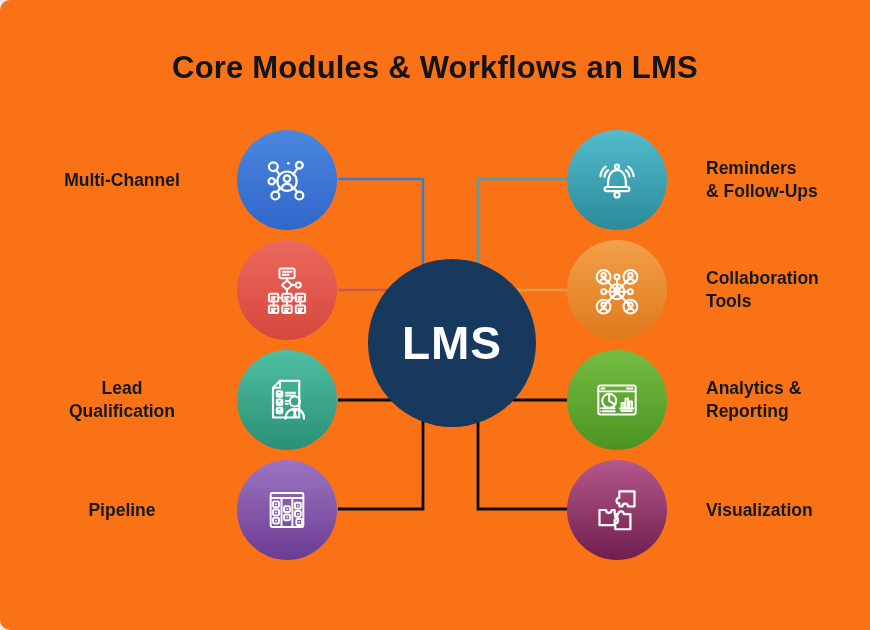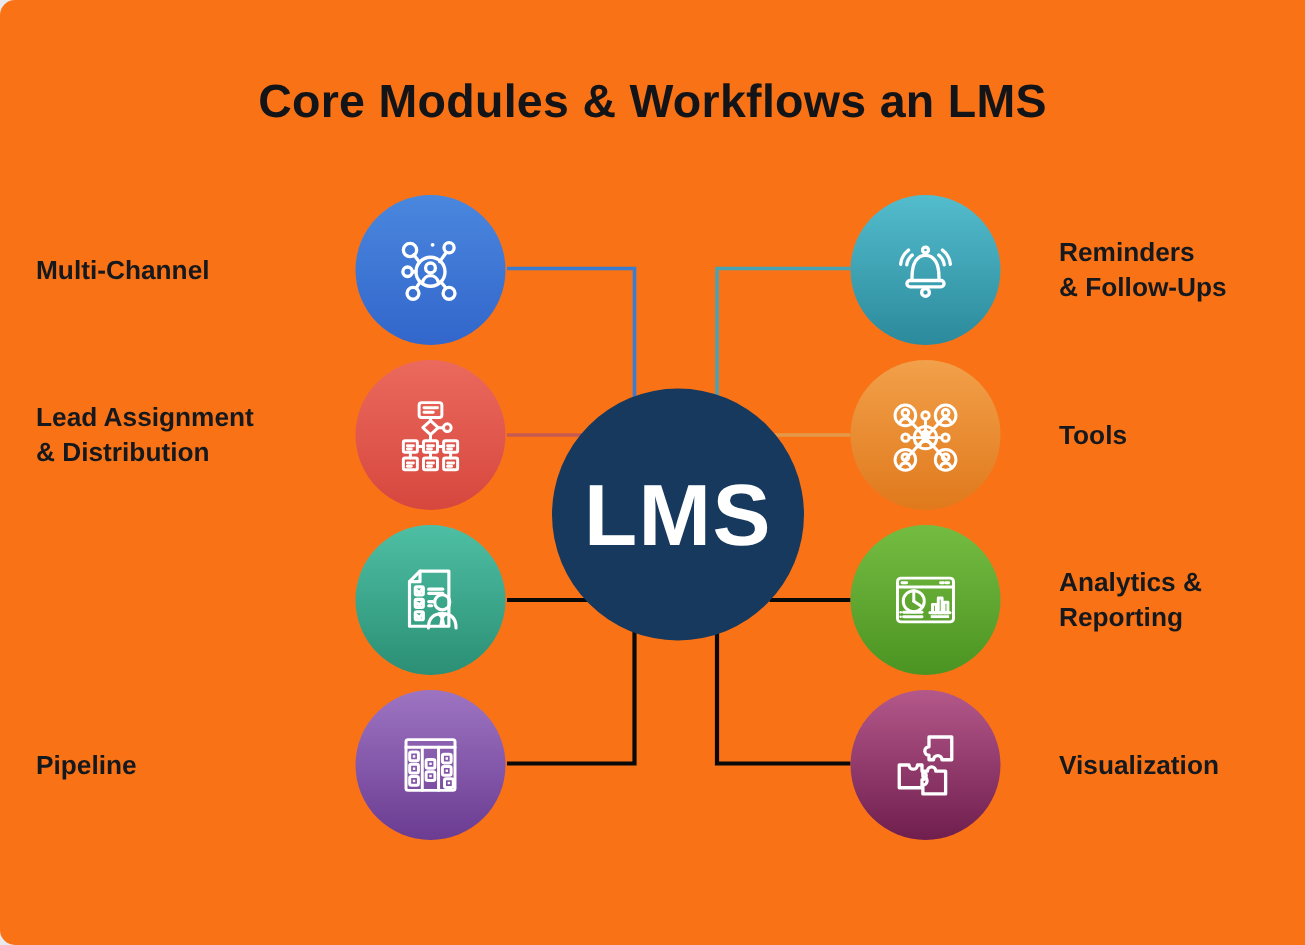--- a/index.html
+++ b/index.html
@@ -14,26 +14,26 @@
   }
   svg.connectors{position:absolute;left:0;top:0;}
   .module-circle{
     position:absolute;width:100px;height:100px;border-radius:50%;
     display:flex;align-items:center;justify-content:center;
   }
   .center-circle{
     position:absolute;left:368px;top:259px;width:168px;height:168px;border-radius:50%;
     display:flex;align-items:center;justify-content:center;
   }
-  .center-circle span{font-size:58px;font-weight:700;letter-spacing:1px;color:#fff;}
+  .center-circle span{font-size:46px;font-weight:700;letter-spacing:1px;color:#fff;}
   .module-label{
     position:absolute;height:100px;display:flex;flex-direction:column;justify-content:center;
     font-size:17.5px;line-height:23px;font-weight:700;color:#15181d;
   }
-  .lab-left{left:24px;width:196px;text-align:right;align-items:flex-start;}
+  .lab-left{left:24px;width:196px;text-align:right;align-items:center;}
   .lab-right{left:706px;width:180px;text-align:left;align-items:flex-start;}
   .row0{top:130px}.row1{top:240px}.row2{top:350px}.row3{top:460px}
   .col-left{left:237px}.col-right{left:567px}
   .lab-line:empty{display:none;}
   .icon{display:block;}
 </style>
 </head>
 <body>
 
 <div class="stage" style="background: #f97316; padding-left: 34px;">
@@ -225,32 +225,33 @@
     </svg>
   </div>
 
   <div class="center-circle" style="background: rgb(23, 57, 94);">
     <span style="color: rgb(255, 255, 255);">LMS</span>
   </div>
 
   <div class="module-label lab-left row0">
     <span class="lab-line">Multi-Channel</span>
   </div>
-  <div class="module-label lab-left row1">
-    <span class="lab-line">Lead Assignment</span>
-    <span class="lab-line">&amp; Distribution</span>
+  <div class="module-label lab-left row2">
+    <span class="lab-line">Lead</span>
+    <span class="lab-line">Qualification</span>
   </div>
   <div class="module-label lab-left row3">
     <span class="lab-line">Pipeline</span>
   </div>
   <div class="module-label lab-right row0">
     <span class="lab-line">Reminders</span>
     <span class="lab-line">&amp; Follow-Ups</span>
   </div>
   <div class="module-label lab-right row1">
+    <span class="lab-line">Collaboration</span>
     <span class="lab-line">Tools</span>
   </div>
   <div class="module-label lab-right row2">
     <span class="lab-line">Analytics &amp;</span>
     <span class="lab-line">Reporting</span>
   </div>
   <div class="module-label lab-right row3">
     <span class="lab-line">Visualization</span>
 
   </div>

